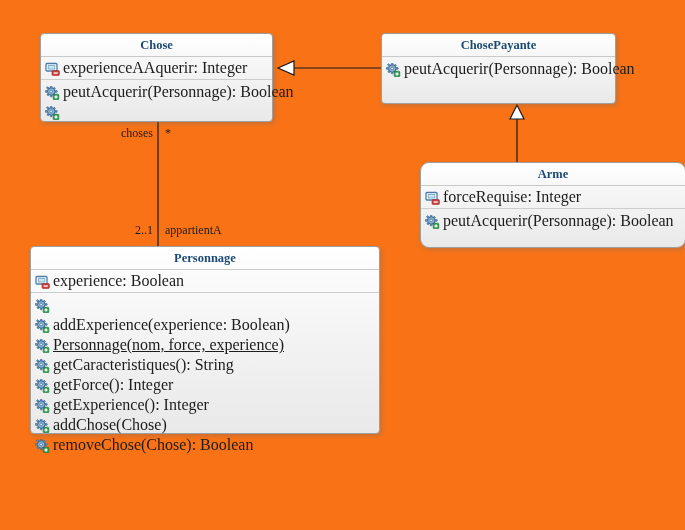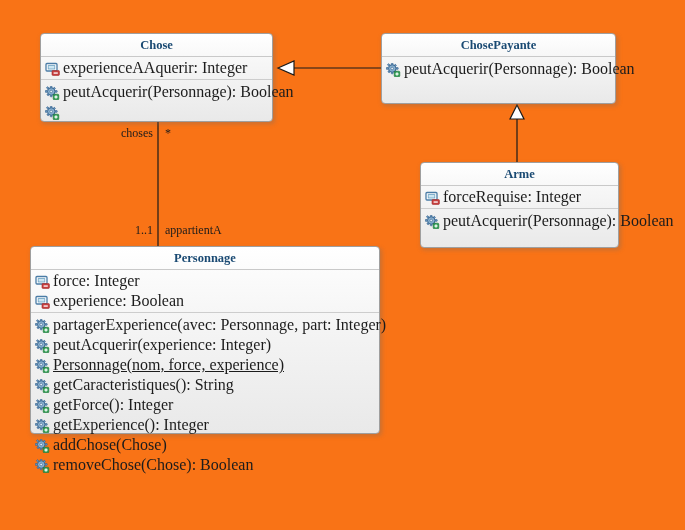--- a/index.html
+++ b/index.html
@@ -134,21 +134,21 @@
               <rect x="8.2" y="8.2" width="5.6" height="5.6" rx="1" fill="#2f9e53" stroke="#1c6e36" stroke-width="0.6"></rect>
               <rect x="9.4" y="10.4" width="3.2" height="1.2" fill="#ffffff"></rect>
               <rect x="10.4" y="9.4" width="1.2" height="3.2" fill="#ffffff"></rect>
             </svg>
         </span>
         <span class="member-label">peutAcquerir(Personnage): Boolean</span>
       </div>
     </div>
   </div>
 
-  <div class="uml-class" style="left:420px;top:162px;width:199px;height:86px;">
+  <div class="uml-class" style="left:420px;top:162px;width:266px;height:86px;border-radius:9px;">
     <div class="uml-title">Arme</div>
     <div class="compartment attrs">
       <div class="member-row">
         <span class="icon">
           <svg viewBox="0 0 15 14" width="15" height="14">
               <rect x="1" y="1.5" width="11" height="7.5" rx="1" fill="#ffffff" stroke="#4a7ca6" stroke-width="1.3"></rect>
               <rect x="3.2" y="3.6" width="6.6" height="3.4" fill="#cde6f2" stroke="#6aa0c0" stroke-width="0.8"></rect>
               <rect x="7" y="8.6" width="7.4" height="4.8" rx="0.8" fill="#c94040" stroke="#9c2626" stroke-width="0.6"></rect>
               <rect x="8.6" y="10.4" width="4.2" height="1.3" fill="#ffffff"></rect>
             </svg>
@@ -187,31 +187,20 @@
     <div class="compartment attrs">
       <div class="member-row">
         <span class="icon">
           <svg viewBox="0 0 15 14" width="15" height="14">
               <rect x="1" y="1.5" width="11" height="7.5" rx="1" fill="#ffffff" stroke="#4a7ca6" stroke-width="1.3"></rect>
               <rect x="3.2" y="3.6" width="6.6" height="3.4" fill="#cde6f2" stroke="#6aa0c0" stroke-width="0.8"></rect>
               <rect x="7" y="8.6" width="7.4" height="4.8" rx="0.8" fill="#c94040" stroke="#9c2626" stroke-width="0.6"></rect>
               <rect x="8.6" y="10.4" width="4.2" height="1.3" fill="#ffffff"></rect>
             </svg>
         </span>
-        <span class="member-label">force: Integer</span>
-      </div>
-      <div class="member-row">
-        <span class="icon">
-          <svg viewBox="0 0 15 14" width="15" height="14">
-              <rect x="1" y="1.5" width="11" height="7.5" rx="1" fill="#ffffff" stroke="#4a7ca6" stroke-width="1.3"></rect>
-              <rect x="3.2" y="3.6" width="6.6" height="3.4" fill="#cde6f2" stroke="#6aa0c0" stroke-width="0.8"></rect>
-              <rect x="7" y="8.6" width="7.4" height="4.8" rx="0.8" fill="#c94040" stroke="#9c2626" stroke-width="0.6"></rect>
-              <rect x="8.6" y="10.4" width="4.2" height="1.3" fill="#ffffff"></rect>
-            </svg>
-        </span>
         <span class="member-label">experience: Boolean</span>
       </div>
     </div>
     <div class="compartment methods">
       <div class="member-row">
         <span class="icon">
           <svg viewBox="0 0 15 14" width="15" height="14">
               <g fill="#6f9cc2" stroke="#35638f" stroke-width="0.7">
                 <rect x="5.3" y="0.3" width="1.8" height="2.2" rx="0.5"></rect>
                 <rect x="5.3" y="8.6" width="1.8" height="2.2" rx="0.5"></rect>
@@ -222,43 +211,42 @@
                 <rect x="0.2" y="4.5" width="2.2" height="1.8" rx="0.5" transform="rotate(45 6.2 5.5)"></rect>
                 <rect x="10" y="4.5" width="2.2" height="1.8" rx="0.5" transform="rotate(45 6.2 5.5)"></rect>
               </g>
               <circle cx="6.2" cy="5.5" r="3.7" fill="#89b0cf" stroke="#35638f" stroke-width="0.9"></circle>
               <circle cx="6.2" cy="5.5" r="1.3" fill="#e3edf5" stroke="#35638f" stroke-width="0.6"></circle>
               <rect x="8.2" y="8.2" width="5.6" height="5.6" rx="1" fill="#2f9e53" stroke="#1c6e36" stroke-width="0.6"></rect>
               <rect x="9.4" y="10.4" width="3.2" height="1.2" fill="#ffffff"></rect>
               <rect x="10.4" y="9.4" width="1.2" height="3.2" fill="#ffffff"></rect>
             </svg>
         </span>
-        <span class="member-label">partagerExperience(avec: Personnage, part: Integer)</span>
-      </div>
-      <div class="member-row">
-        <span class="icon">
-          <svg viewBox="0 0 15 14" width="15" height="14">
-              <g fill="#6f9cc2" stroke="#35638f" stroke-width="0.7">
-                <rect x="5.3" y="0.3" width="1.8" height="2.2" rx="0.5"></rect>
-                <rect x="5.3" y="8.6" width="1.8" height="2.2" rx="0.5"></rect>
-                <rect x="0.2" y="4.5" width="2.2" height="1.8" rx="0.5"></rect>
-                <rect x="10" y="4.5" width="2.2" height="1.8" rx="0.5"></rect>
-                <rect x="5.3" y="0.3" width="1.8" height="2.2" rx="0.5" transform="rotate(45 6.2 5.5)"></rect>
-                <rect x="5.3" y="8.6" width="1.8" height="2.2" rx="0.5" transform="rotate(45 6.2 5.5)"></rect>
-                <rect x="0.2" y="4.5" width="2.2" height="1.8" rx="0.5" transform="rotate(45 6.2 5.5)"></rect>
-                <rect x="10" y="4.5" width="2.2" height="1.8" rx="0.5" transform="rotate(45 6.2 5.5)"></rect>
-              </g>
-              <circle cx="6.2" cy="5.5" r="3.7" fill="#89b0cf" stroke="#35638f" stroke-width="0.9"></circle>
-              <circle cx="6.2" cy="5.5" r="1.3" fill="#e3edf5" stroke="#35638f" stroke-width="0.6"></circle>
-              <rect x="8.2" y="8.2" width="5.6" height="5.6" rx="1" fill="#2f9e53" stroke="#1c6e36" stroke-width="0.6"></rect>
-              <rect x="9.4" y="10.4" width="3.2" height="1.2" fill="#ffffff"></rect>
-              <rect x="10.4" y="9.4" width="1.2" height="3.2" fill="#ffffff"></rect>
-            </svg>
-        </span>
-        <span class="member-label">peutAcquerir(experience: Integer)</span>
+      </div>
+      <div class="member-row">
+        <span class="icon">
+          <svg viewBox="0 0 15 14" width="15" height="14">
+              <g fill="#6f9cc2" stroke="#35638f" stroke-width="0.7">
+                <rect x="5.3" y="0.3" width="1.8" height="2.2" rx="0.5"></rect>
+                <rect x="5.3" y="8.6" width="1.8" height="2.2" rx="0.5"></rect>
+                <rect x="0.2" y="4.5" width="2.2" height="1.8" rx="0.5"></rect>
+                <rect x="10" y="4.5" width="2.2" height="1.8" rx="0.5"></rect>
+                <rect x="5.3" y="0.3" width="1.8" height="2.2" rx="0.5" transform="rotate(45 6.2 5.5)"></rect>
+                <rect x="5.3" y="8.6" width="1.8" height="2.2" rx="0.5" transform="rotate(45 6.2 5.5)"></rect>
+                <rect x="0.2" y="4.5" width="2.2" height="1.8" rx="0.5" transform="rotate(45 6.2 5.5)"></rect>
+                <rect x="10" y="4.5" width="2.2" height="1.8" rx="0.5" transform="rotate(45 6.2 5.5)"></rect>
+              </g>
+              <circle cx="6.2" cy="5.5" r="3.7" fill="#89b0cf" stroke="#35638f" stroke-width="0.9"></circle>
+              <circle cx="6.2" cy="5.5" r="1.3" fill="#e3edf5" stroke="#35638f" stroke-width="0.6"></circle>
+              <rect x="8.2" y="8.2" width="5.6" height="5.6" rx="1" fill="#2f9e53" stroke="#1c6e36" stroke-width="0.6"></rect>
+              <rect x="9.4" y="10.4" width="3.2" height="1.2" fill="#ffffff"></rect>
+              <rect x="10.4" y="9.4" width="1.2" height="3.2" fill="#ffffff"></rect>
+            </svg>
+        </span>
+        <span class="member-label">addExperience(experience: Boolean)</span>
       </div>
       <div class="member-row underlined">
         <span class="icon">
           <svg viewBox="0 0 15 14" width="15" height="14">
               <g fill="#6f9cc2" stroke="#35638f" stroke-width="0.7">
                 <rect x="5.3" y="0.3" width="1.8" height="2.2" rx="0.5"></rect>
                 <rect x="5.3" y="8.6" width="1.8" height="2.2" rx="0.5"></rect>
                 <rect x="0.2" y="4.5" width="2.2" height="1.8" rx="0.5"></rect>
                 <rect x="10" y="4.5" width="2.2" height="1.8" rx="0.5"></rect>
                 <rect x="5.3" y="0.3" width="1.8" height="2.2" rx="0.5" transform="rotate(45 6.2 5.5)"></rect>
@@ -383,16 +371,16 @@
               <rect x="10.4" y="9.4" width="1.2" height="3.2" fill="#ffffff"></rect>
             </svg>
         </span>
         <span class="member-label">removeChose(Chose): Boolean</span>
       </div>
     </div>
   </div>
 
   <div class="edge-label right-anchored" style="right:532px;top:126px;">choses</div>
   <div class="edge-label" style="left:165px;top:126px;">*</div>
-  <div class="edge-label right-anchored" style="right:532px;top:223px;">1..1</div>
+  <div class="edge-label right-anchored" style="right:532px;top:223px;">2..1</div>
   <div class="edge-label" style="left:165px;top:223px;">appartientA</div>
 
 </div>
 
 </body></html>

